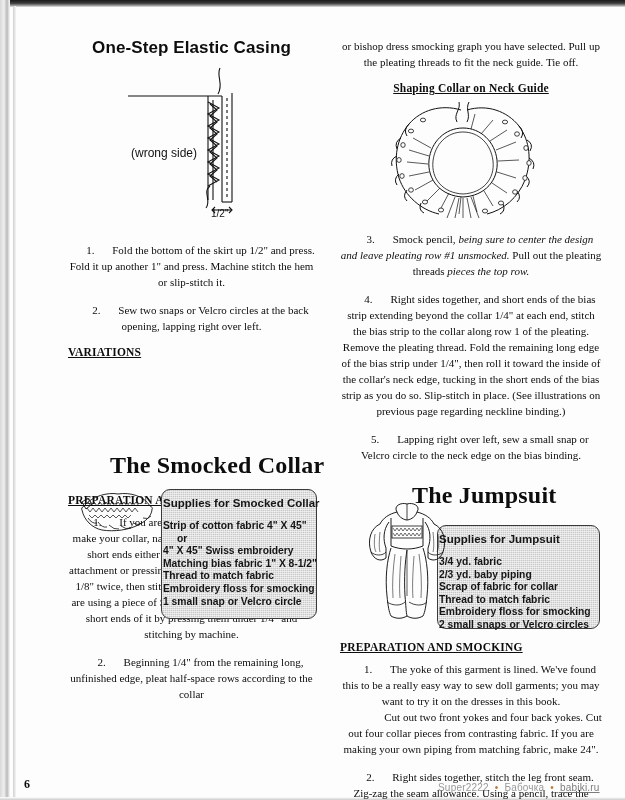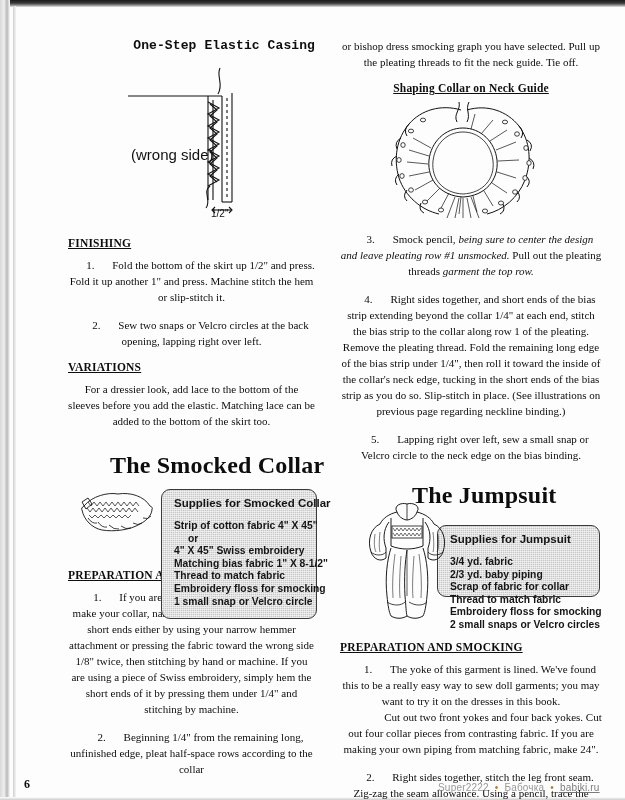--- a/index.html
+++ b/index.html
@@ -51,24 +51,24 @@
     width: 247px;
   }
   .col-right {
     position: absolute;
     left: 340px;
     top: 38px;
     width: 262px;
   }
 
   .ctr-head {
-    text-align: right;
-    font-family: Liberation Mono, monospace;
+    text-align: center;
+    font-family: Liberation Sans, sans-serif;
     font-weight: bold;
-    font-size: 13px;
+    font-size: 17px;
     letter-spacing: 0.1px;
     margin: 0 0 6px 0;
   }
   .sec-head {
     font-family: "Liberation Serif", serif;
     font-weight: bold;
     font-size: 11.5px;
     letter-spacing: 0.2px;
     margin: 0 0 8px 0;
     text-decoration: underline;
@@ -106,47 +106,47 @@
   .supplies-box {
     position: absolute;
     border: 1.6px solid #3a3a3a;
     border-radius: 9px;
     background-color: #c8c8c8;
     background-image:
       repeating-linear-gradient(0deg, rgba(255,255,255,0.55) 0px, rgba(255,255,255,0.55) 1px, rgba(0,0,0,0) 1px, rgba(0,0,0,0) 2px),
       repeating-linear-gradient(90deg, rgba(255,255,255,0.45) 0px, rgba(255,255,255,0.45) 1px, rgba(0,0,0,0) 1px, rgba(0,0,0,0) 2px);
     font-family: "Liberation Sans", sans-serif;
     color: #151515;
-    padding: 7px 9px 7px 12px;
+    padding: 7px 9px 7px 1px;
     box-sizing: border-box;
   }
   .supplies-title {
     font-weight: bold;
     font-size: 11.5px;
     margin-bottom: 11px;
     white-space: nowrap;
   }
   .supplies-list { font-weight: bold; font-size: 10.3px; line-height: 12.6px; }
   .supplies-list div { white-space: nowrap; }
   .supplies-list div.indent { padding-left: 14px; }
   #box-smocked-collar { left: 161px; top: 489px; width: 156px; height: 130px; }
-  #box-jumpsuit { left: 437px; top: 525px; width: 163px; height: 72px; }
+  #box-jumpsuit { left: 437px; top: 525px; width: 163px; height: 104px; }
 
   
   .illus { position: absolute; }
   #illus-elastic-casing { left: 120px; top: 60px; width: 180px; height: 165px; }
   #illus-neck-guide { left: 383px; top: 98px; width: 160px; height: 120px; }
   #illus-collar-small { left: 78px; top: 490px; width: 78px; height: 44px; }
   #illus-jumpsuit { left: 361px; top: 498px; width: 96px; height: 130px; }
 
   .illus svg { display: block; }
   .cap {
     position: absolute;
     font-family: "Liberation Sans", sans-serif;
-    font-size: 15px;
+    font-size: 12px;
     color: #111;
     white-space: nowrap;
   }
   #cap-wrong-side { left: 131px; top: 146px; }
   #cap-half-inch { left: 211px; top: 208px; font-size: 10px; }
 
   
   #page-number {
     position: absolute;
     left: 24px;
@@ -180,48 +180,46 @@
   <div class="scan-edge-left"></div>
   <div class="scan-edge-left2"></div>
   <div class="scan-edge-bottom"></div>
 
   <div class="col-left">
 
     <div class="ctr-head">One-Step Elastic Casing</div>
 
     <div style="height:178px"></div>
 
-    <div class="sec-head">FINISHING</div>
 
     <p class="body"><span class="num">1.</span><span>Fold the bottom of the skirt up 1/2" and press. Fold it up another 1" and press.  Machine stitch the hem or slip-stitch it.</span></p>
 
     <p class="body"><span class="num">2.</span><span>Sew two snaps or Velcro circles at the back opening, lapping right over left.</span></p>
 
     <div class="sec-head">VARIATIONS</div>
 
-    <p class="body"><span>For a dressier look, add lace to the bottom of the sleeves before you add the elastic.  Matching lace can be added to the bottom of the skirt too.</span></p>
 
     <div style="height:128px"></div>
 
     <div class="sec-head">PREPARATION AND SMOCKING</div>
 
     <p class="body"><span class="num">1.</span><span>If you are using a regular piece of fabric to make your collar, narrow hem one long edge and both short ends either by using your narrow hemmer attachment or pressing the fabric toward the wrong side 1/8" twice, then stitching by hand or machine.  If you are using a piece of Swiss embroidery, simply hem the short ends of it by pressing them under 1/4" and stitching by machine.</span></p>
 
     <p class="body"><span class="num">2.</span><span>Beginning 1/4" from the remaining long, unfinished edge, pleat half-space rows according to the collar</span></p>
   </div>
 
   <div class="col-right">
 
     <p class="body"><span>or bishop dress smocking graph you have selected.  Pull up the pleating threads to fit the neck guide.  Tie off.</span></p>
 
     <div class="sec-head" style="text-align:center;margin-bottom:4px">Shaping Collar on Neck Guide</div>
 
     <div style="height:133px"></div>
 
-    <p class="body"><span class="num">3.</span><span>Smock pencil, </span><span class="ital">being sure to center the design and leave pleating row #1 unsmocked.</span><span>  Pull out the pleating threads </span><span class="ital">garment the top row.</span></p>
+    <p class="body"><span class="num">3.</span><span>Smock pencil, </span><span class="ital">being sure to center the design and leave pleating row #1 unsmocked.</span><span>  Pull out the pleating threads </span><span class="ital">pieces the top row.</span></p>
 
     <p class="body"><span class="num">4.</span><span>Right sides together, and short ends of the bias strip extending beyond the collar 1/4" at each end, stitch the bias strip to the collar along row 1 of the pleating.  Remove the pleating thread.  Fold the remaining long edge of the bias strip under 1/4", then roll it toward the inside of the collar's neck edge, tucking in the short ends of the bias strip as you do so.  Slip-stitch in place. (See illustrations on previous page regarding neckline binding.)</span></p>
 
     <p class="body"><span class="num">5.</span><span>Lapping right over left, sew a small snap or Velcro circle to the neck edge on the bias binding.</span></p>
 
     <div style="height:166px"></div>
 
     <div class="sec-head">PREPARATION AND SMOCKING</div>
 
     <p class="body"><span class="num">1.</span><span>The yoke of this garment is lined.  We've found this to be a really easy way to sew doll garments; you may want to try it on the dresses in this book.</span></p>

